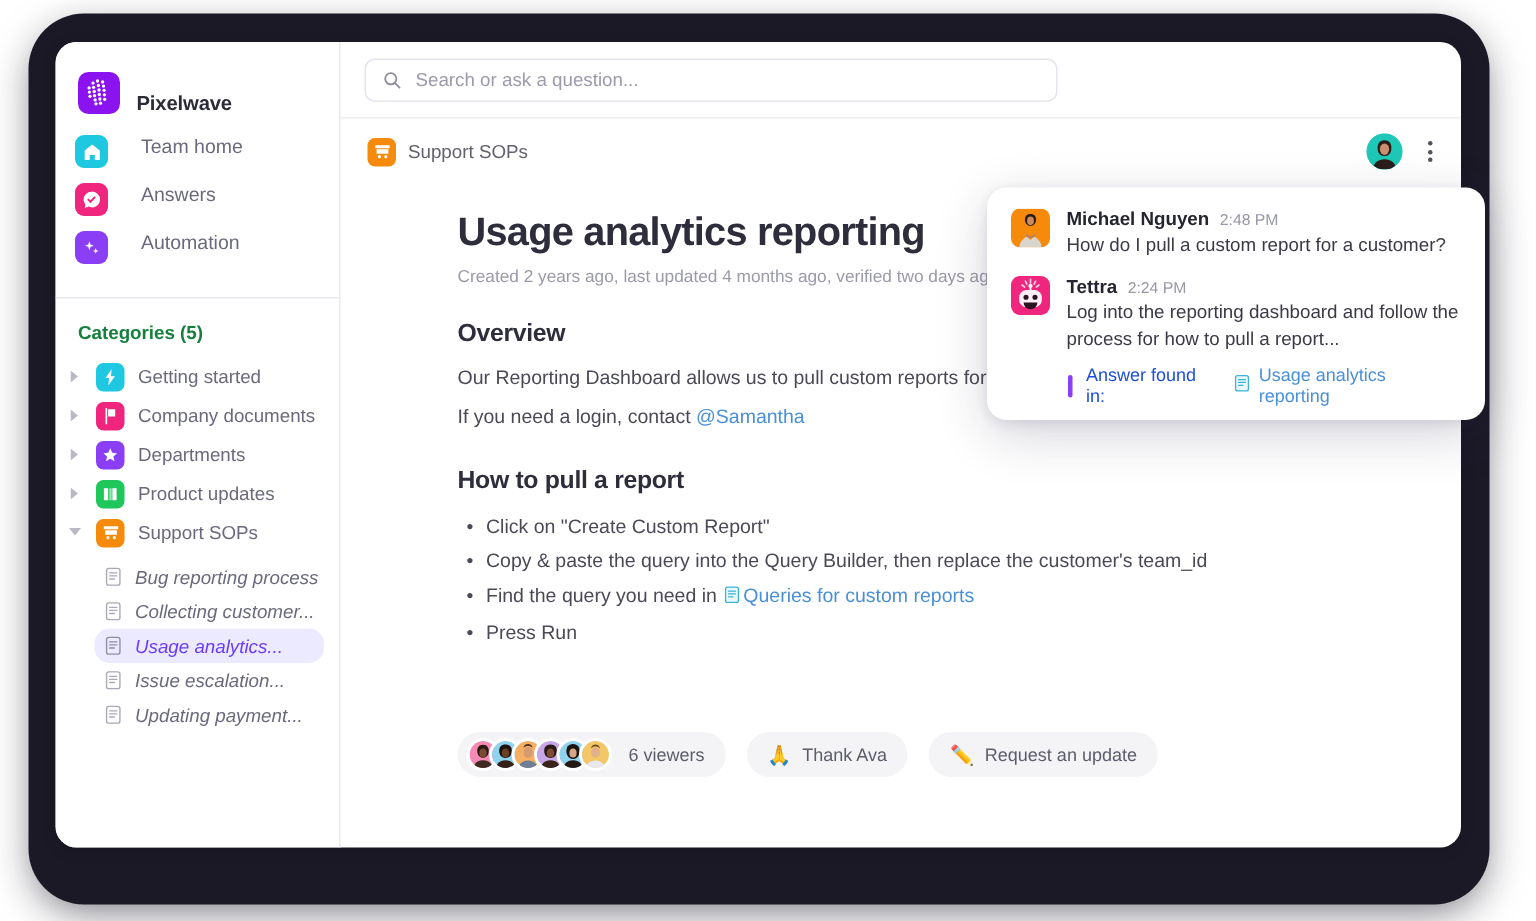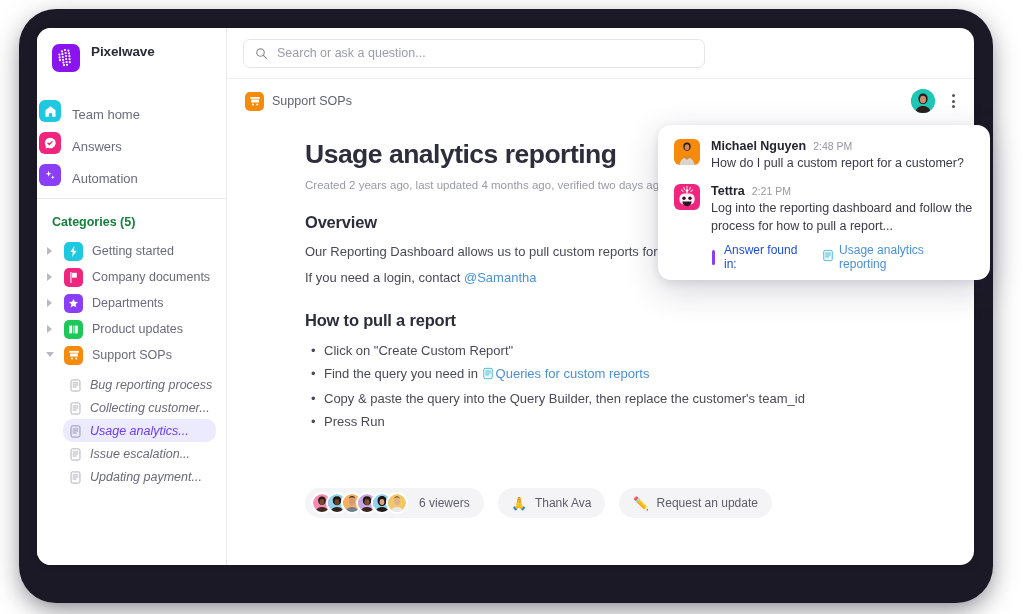--- a/index.html
+++ b/index.html
@@ -42,41 +42,41 @@
   #sidebar {
     width: 190px;
     flex: 0 0 190px;
     background: #ffffff;
     border-right: 1px solid #e9e9ef;
     display: flex;
     flex-direction: column;
     padding-top: 10px;
   }
   .brand {
-    display: flex; align-items: flex-start; gap: 11px;
+    display: flex; align-items: flex-end; gap: 11px;
     padding: 6px 0 6px 15px;
     height: 44px;
   }
   .brand-logo {
     width: 28px; height: 28px; border-radius: 7px;
     background: #8a13f0;
     position: relative; overflow: hidden;
     flex: 0 0 28px;
   }
   .brand-logo svg { position: absolute; left: 4px; top: 4px; }
   .brand-name {
     font-size: 13.5px; font-weight: bold; color: #2c2c38;
     letter-spacing: -.1px;
   }
 
   .nav-list { padding: 8px 0 10px 0; }
   .nav-item {
-    display: flex; align-items: flex-end; gap: 11px;
+    display: flex; align-items: flex-start; gap: 22px;
     height: 32px;
-    padding-left: 2px;
+    padding-left: 13px;
     cursor: pointer;
   }
   .nav-icon {
     width: 22px; height: 22px; border-radius: 6px;
     flex: 0 0 22px;
     display: flex; align-items: center; justify-content: center;
     overflow: hidden;
     position: relative;
   }
   .nav-label { font-size: 13px; color: #6a6a7c; }
@@ -516,27 +516,27 @@
         </div>
       </div>
 
       <div>
         <div class="h2">How to pull a report</div>
         <ul id="steps-list">
           <li>
             <span>Click on "Create Custom Report"</span>
           </li>
           <li>
+            <span>Copy &amp; paste the query into the Query Builder, then replace the customer's team_id</span>
+          </li>
+          <li>
             <span>Find the query you need in </span><span class="doclink-ico"><svg width="12" height="13" viewBox="0 0 14 14">
                   <rect x="2" y="1" width="10" height="12" rx="1.6" fill="#e9f7fb" stroke="#3ab5d4" stroke-width="1"></rect>
                   <path d="M4.3 4.2h5.4M4.3 6.4h5.4M4.3 8.6h3.4" stroke="#3ab5d4" stroke-width="1" stroke-linecap="round"></path>
                 </svg></span><span class="doclink">Queries for custom reports</span>
-          </li>
-          <li>
-            <span>Copy &amp; paste the query into the Query Builder, then replace the customer's team_id</span>
           </li>
           <li>
             <span>Press Run</span>
           </li>
         </ul>
       </div>
 
       <div id="footer-chips">
 
         <div class="chip" id="viewers-chip">
@@ -639,21 +639,21 @@
         <path d="M13 7.6v1.8" stroke="#ffffff" stroke-width="1.2"></path>
         <rect x="5.4" y="9.4" width="15.2" height="11.4" rx="5" fill="#fdeff5"></rect>
         <circle cx="10" cy="14.2" r="1.7" fill="#2a1420"></circle>
         <circle cx="16" cy="14.2" r="1.7" fill="#2a1420"></circle>
         <path d="M8.4 17.6h9.2a4.6 4.6 0 0 1-9.2 0z" fill="#2a1420"></path>
       </svg>
     </div>
     <div class="msg-body">
       <div class="msg-head">
         <span class="msg-name">Tettra</span>
-        <span class="msg-time">2:21 PM</span>
+        <span class="msg-time">2:24 PM</span>
       </div>
       <div class="msg-text">Log into the reporting dashboard and follow the process for how to pull a report...</div>
 
       <div id="answer-found">
         <span class="quote-bar"></span>
         <span class="lbl">Answer found in:</span>
         <span class="lnk">
           <span>
             <svg width="12" height="13" viewBox="0 0 14 14">
                 <rect x="2" y="1" width="10" height="12" rx="1.6" fill="#e9f7fb" stroke="#3ab5d4" stroke-width="1"></rect>

